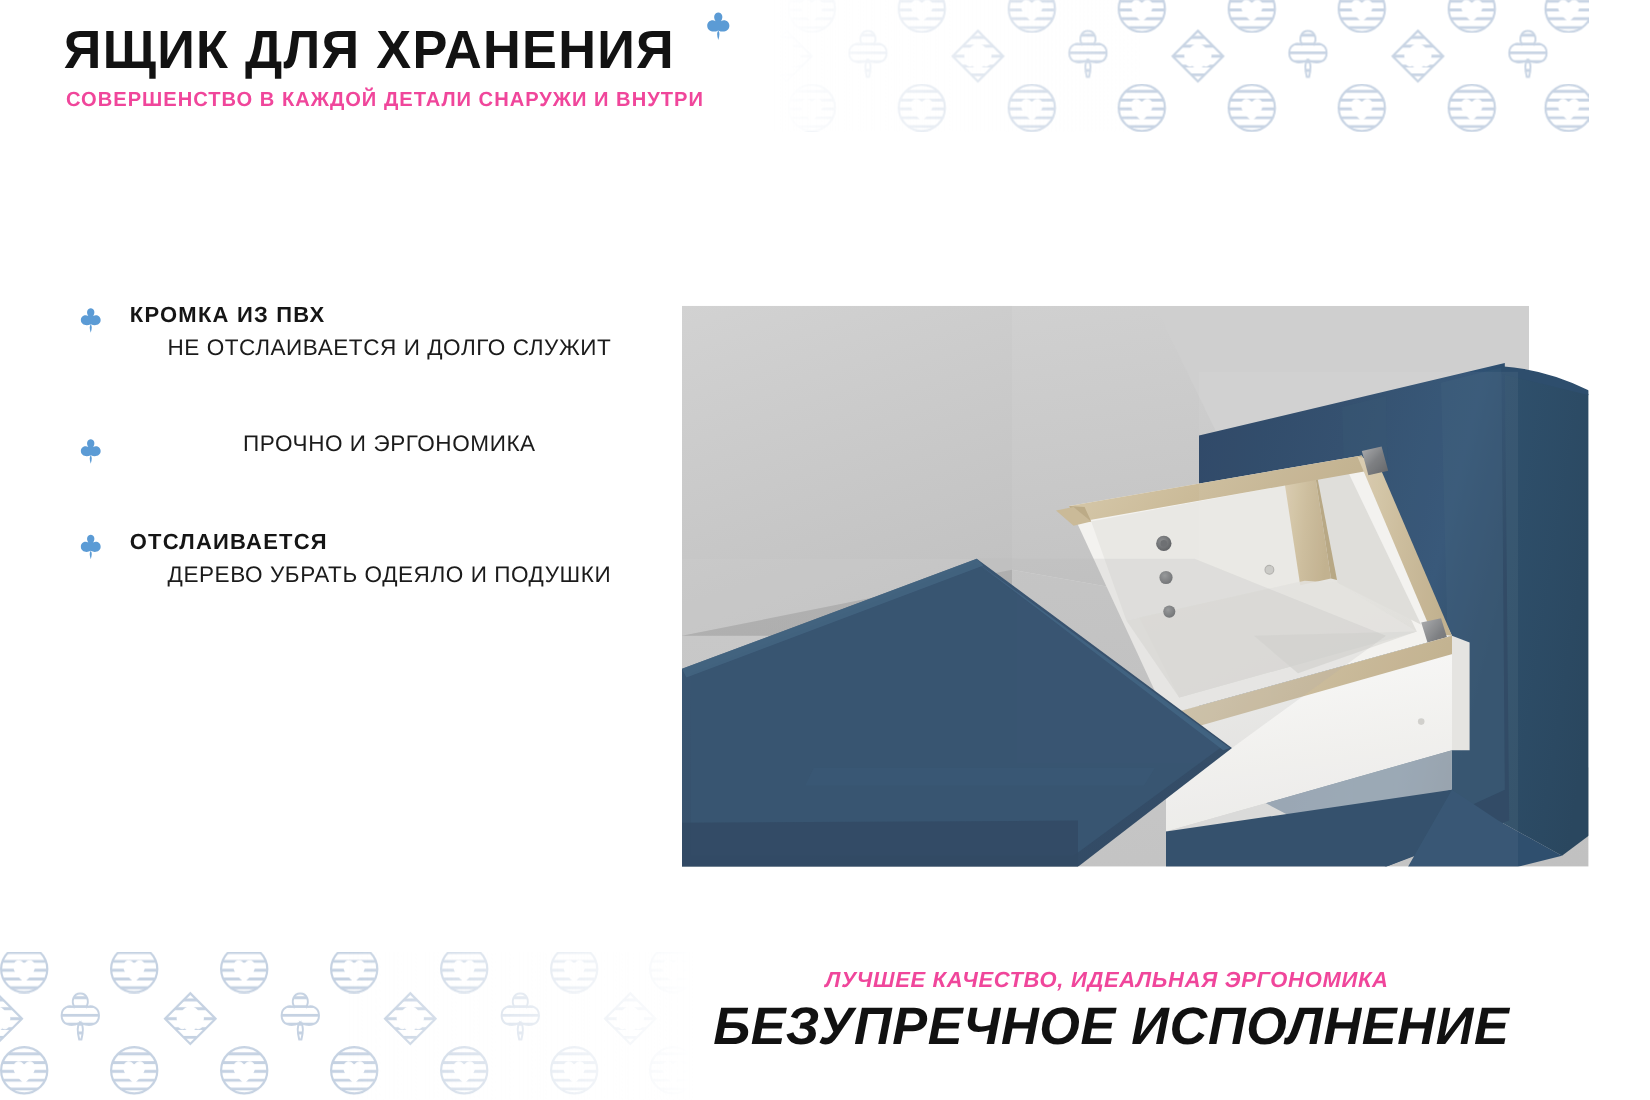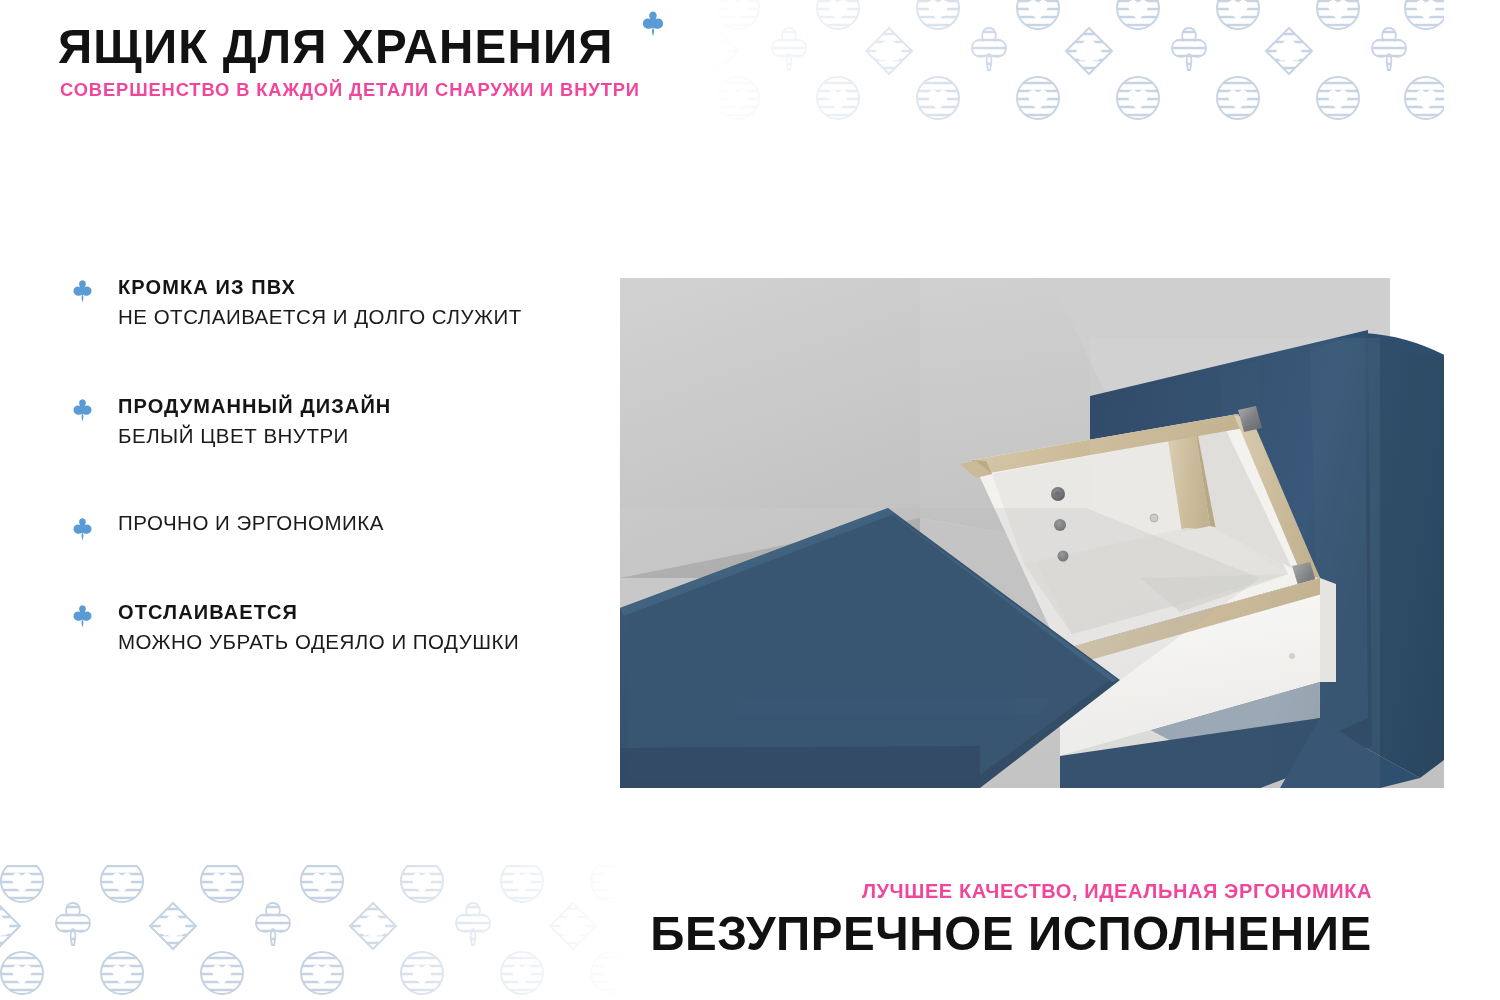--- a/index.html
+++ b/index.html
@@ -117,40 +117,42 @@
     white-space: nowrap;
   }
   .feature-sub {
     font-size: 20.5px;
     line-height: 25px;
     font-weight: 500;
     letter-spacing: 0.5px;
     color: #1b1b1b;
     white-space: nowrap;
     margin-top: 1px;
+    text-align: center;
   }
 
   
   #product-photo {
     position: absolute;
     left: 620px;
     top: 278px;
     width: 840px;
     height: 510px;
     background: #ffffff;
     overflow: hidden;
   }
   #photo-svg { display: block; width: 100%; height: 100%; }
 
   
   #footer-block {
     position: absolute;
     right: 72px;
     bottom: 38px;
-    text-align: right;
+    text-align: center;
+    font-style: italic;
   }
   #footer-kicker {
     font-size: 20px;
     line-height: 24px;
     font-weight: 700;
     letter-spacing: 0.6px;
     color: #F0469B;
     white-space: nowrap;
     margin: 0 0 3px 0;
   }
@@ -320,47 +322,38 @@
     <div class="feature-item">
       <span class="feature-icon">
         <svg viewBox="0 0 50 50" xmlns="http://www.w3.org/2000/svg">
           <path d="M25 47 C 22.5 39, 22.5 34.5, 25 31.5 C 17 36, 7 32.5, 7 24 C 7 16.5, 15 13, 20.5 16.5 C 16 10, 19 2.5, 25 2.5 C 31 2.5, 34 10, 29.5 16.5 C 35 13, 43 16.5, 43 24 C 43 32.5, 33 36, 25 31.5 C 27.5 34.5, 27.5 39, 25 47 Z" fill="#5B9BD5"></path>
         </svg>
       </span>
       <div class="feature-title">КРОМКА ИЗ ПВХ</div>
       <div class="feature-sub">НЕ ОТСЛАИВАЕТСЯ И ДОЛГО СЛУЖИТ</div>
     </div>
 
-    <div class="feature-item">
-      <span class="feature-icon">
-        <svg viewBox="0 0 50 50" xmlns="http://www.w3.org/2000/svg">
-          <path d="M25 47 C 22.5 39, 22.5 34.5, 25 31.5 C 17 36, 7 32.5, 7 24 C 7 16.5, 15 13, 20.5 16.5 C 16 10, 19 2.5, 25 2.5 C 31 2.5, 34 10, 29.5 16.5 C 35 13, 43 16.5, 43 24 C 43 32.5, 33 36, 25 31.5 C 27.5 34.5, 27.5 39, 25 47 Z" fill="#5B9BD5"></path>
-        </svg>
-      </span>
-      <div class="feature-title">ПРОДУМАННЫЙ ДИЗАЙН</div>
-      <div class="feature-sub">БЕЛЫЙ ЦВЕТ ВНУТРИ</div>
-    </div>
 
     <div class="feature-item">
       <span class="feature-icon">
         <svg viewBox="0 0 50 50" xmlns="http://www.w3.org/2000/svg">
           <path d="M25 47 C 22.5 39, 22.5 34.5, 25 31.5 C 17 36, 7 32.5, 7 24 C 7 16.5, 15 13, 20.5 16.5 C 16 10, 19 2.5, 25 2.5 C 31 2.5, 34 10, 29.5 16.5 C 35 13, 43 16.5, 43 24 C 43 32.5, 33 36, 25 31.5 C 27.5 34.5, 27.5 39, 25 47 Z" fill="#5B9BD5"></path>
         </svg>
       </span>
       <div class="feature-sub">ПРОЧНО И ЭРГОНОМИКА</div>
     </div>
 
     <div class="feature-item">
       <span class="feature-icon">
         <svg viewBox="0 0 50 50" xmlns="http://www.w3.org/2000/svg">
           <path d="M25 47 C 22.5 39, 22.5 34.5, 25 31.5 C 17 36, 7 32.5, 7 24 C 7 16.5, 15 13, 20.5 16.5 C 16 10, 19 2.5, 25 2.5 C 31 2.5, 34 10, 29.5 16.5 C 35 13, 43 16.5, 43 24 C 43 32.5, 33 36, 25 31.5 C 27.5 34.5, 27.5 39, 25 47 Z" fill="#5B9BD5"></path>
         </svg>
       </span>
       <div class="feature-title">ОТСЛАИВАЕТСЯ</div>
-      <div class="feature-sub">МОЖНО УБРАТЬ ОДЕЯЛО И ПОДУШКИ</div>
+      <div class="feature-sub">ДЕРЕВО УБРАТЬ ОДЕЯЛО И ПОДУШКИ</div>
     </div>
 
   </div>
 
   <div id="product-photo">
     <svg id="photo-svg" viewBox="0 0 840 510" xmlns="http://www.w3.org/2000/svg" preserveAspectRatio="none">
       <defs>
         <linearGradient id="wallGrad" x1="0" y1="0" x2="0.35" y2="1">
           <stop offset="0" stop-color="#D2D2D2"></stop>
           <stop offset="1" stop-color="#C2C2C2"></stop>

